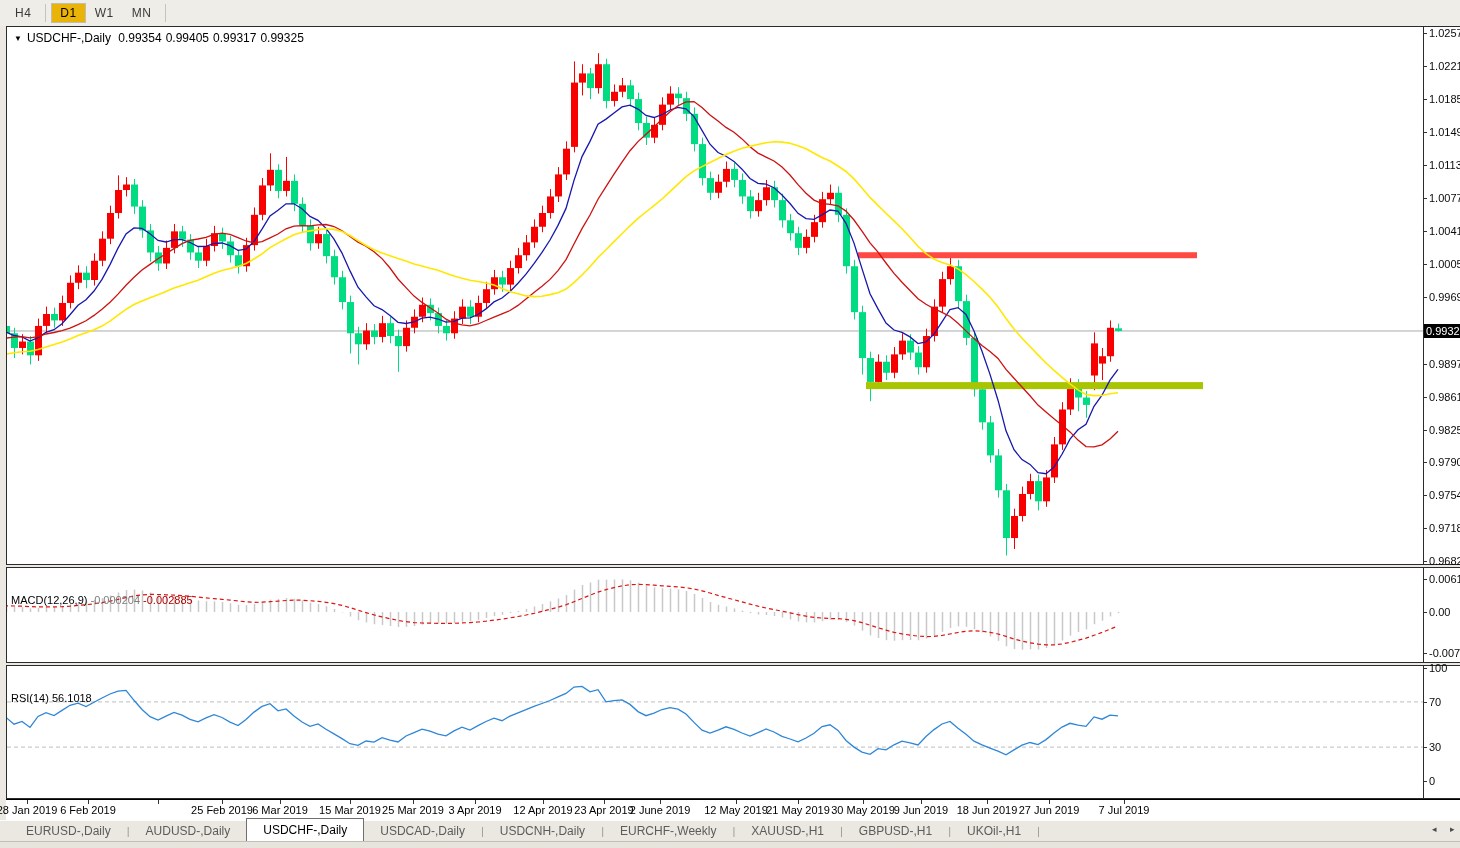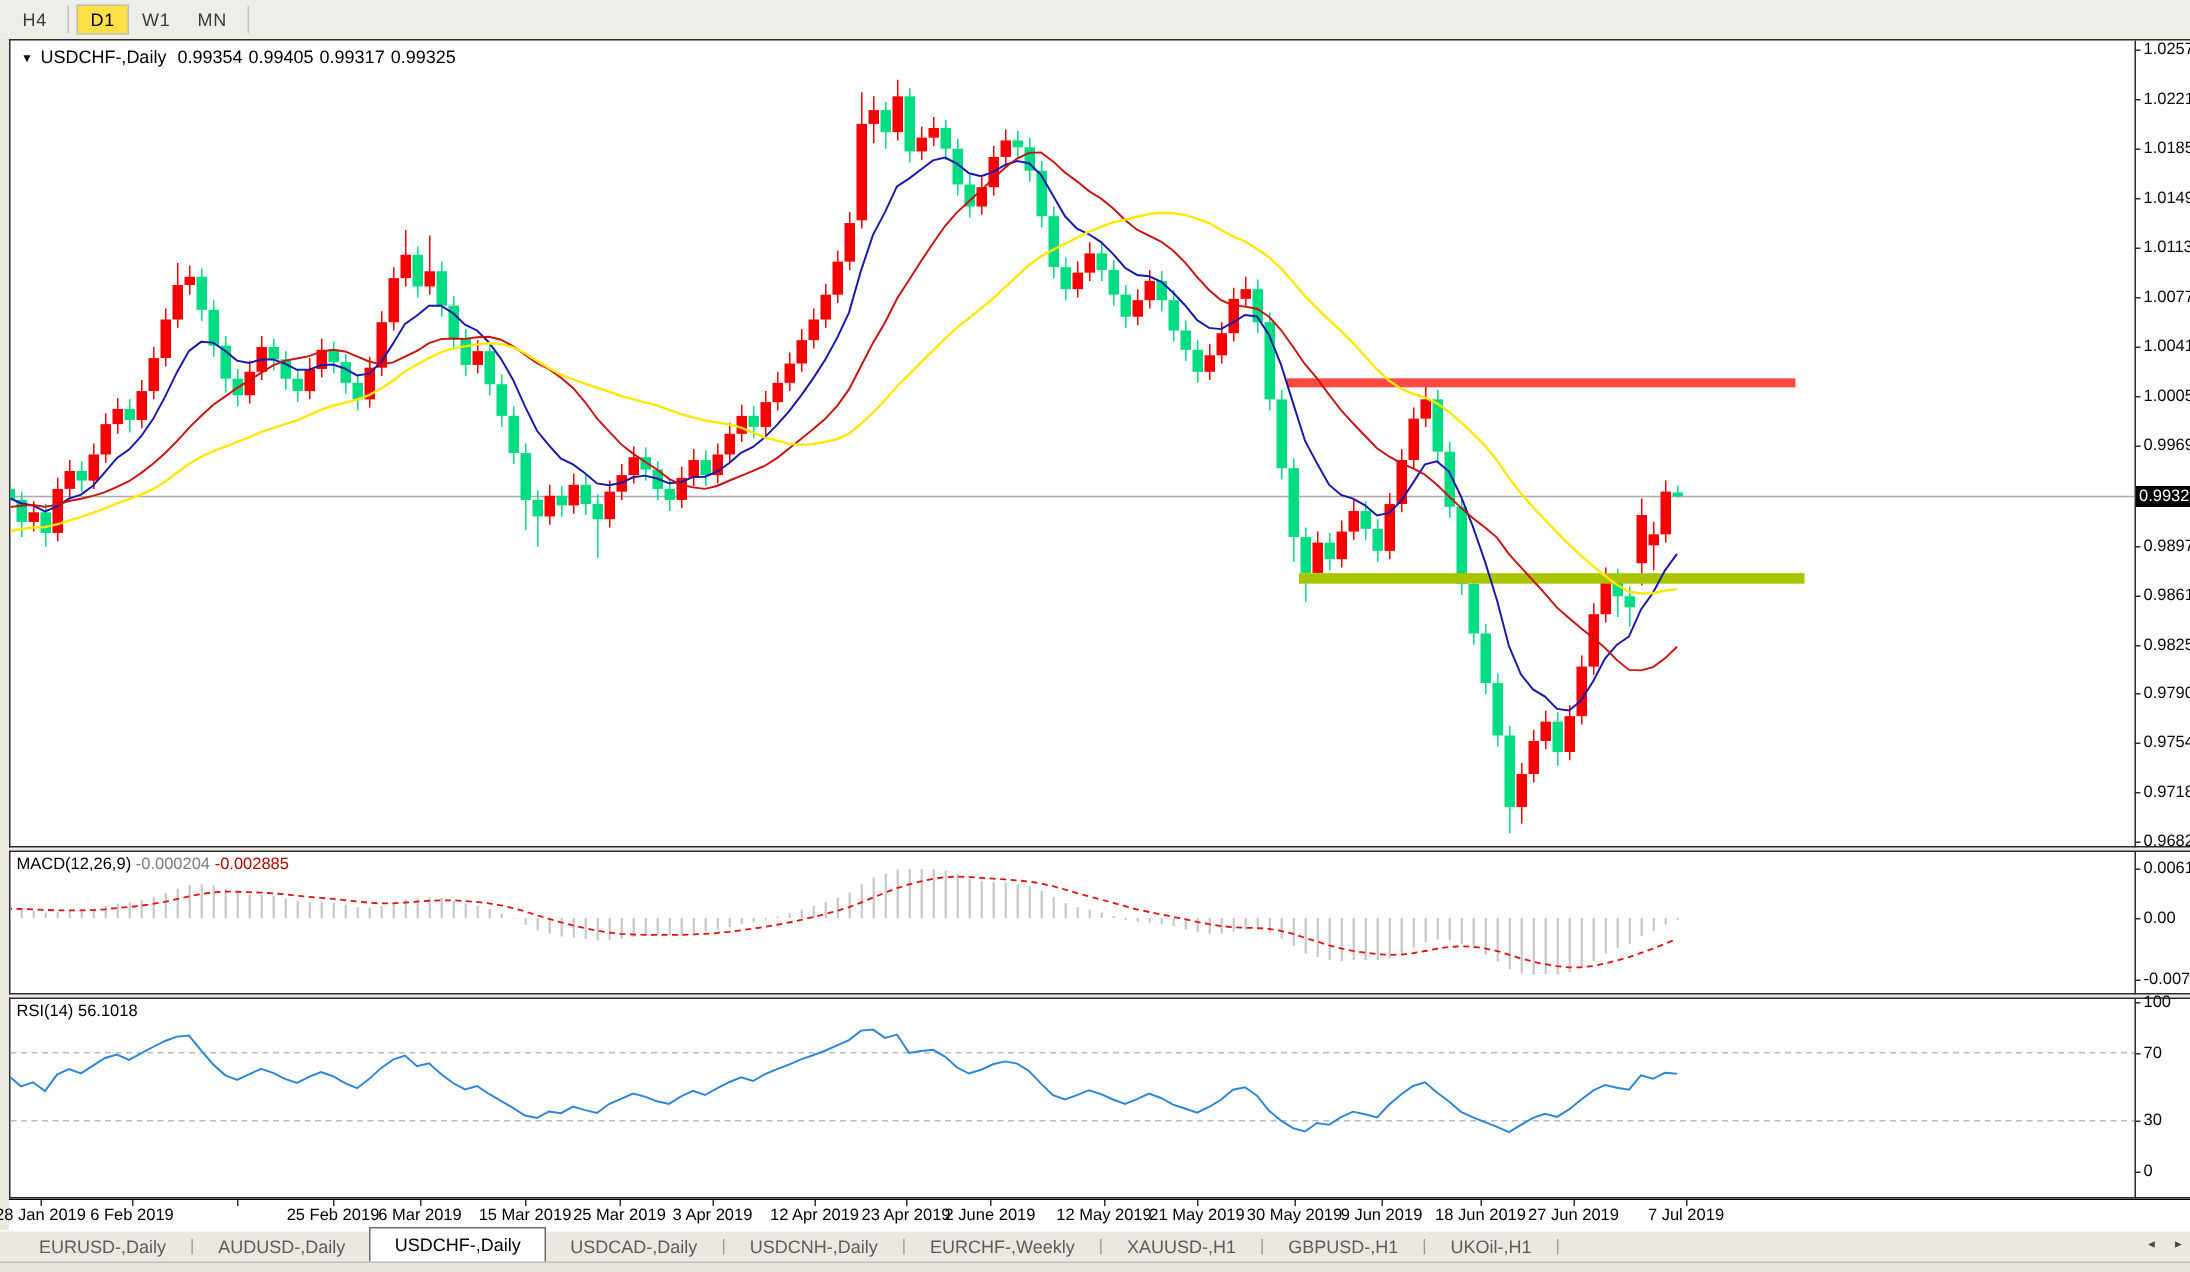--- a/index.html
+++ b/index.html
@@ -6,35 +6,35 @@
   body{
     width:1460px;height:848px;position:relative;overflow:hidden;
     background:#ECE9E2;
     font-family:"Liberation Sans","DejaVu Sans",sans-serif;
     font-size:11px;color:#111;
     -webkit-font-smoothing:none;
   }
   #toolbar{position:absolute;top:0;left:0;width:1460px;height:26px;background:#EFEDE7;
     display:flex;align-items:center;padding-left:6px;box-sizing:border-box;}
   .tf{padding:3px 9px;font-size:12px;color:#3a3a3a;letter-spacing:0.5px;}
-  .tf.active{background:#fde047;border:1px solid #c0bdb5;padding:2px 8px;color:#000;}
+  .tf.active{background:#eab308;border:1px solid #c0bdb5;padding:2px 8px;color:#000;}
   .vsep{width:1px;height:18px;background:#c6c3bb;margin:0 5px;}
 
   .panel{position:absolute;left:6px;width:1454px;background:#fff;
     border:1px solid #2b2b2b;border-right:none;box-sizing:border-box;}
   #panel-price{top:26px;height:539px;}
   #panel-macd{top:567px;height:96px;}
   #panel-rsi{top:665px;height:134px;}
   .axis-divider{position:absolute;left:1423px;width:1px;background:#2b2b2b;}
 
   svg{position:absolute;overflow:hidden;}
   #chart-title{position:absolute;left:14px;top:31px;font-size:12px;color:#000;white-space:nowrap;}
   #chart-title .tri{font-size:8px;position:relative;top:-1px;margin-right:5px;}
   #chart-title span{margin-right:4px;}
-  .ind-label{position:absolute;left:11px;font-size:11px;white-space:nowrap;color:#000;}
+  .ind-label{position:absolute;left:11px;font-size:11px;white-space:nowrap;color:#000;margin-top:24px;}
   #macd-label{top:570px;}
   #rsi-label{top:668px;}
   .ind-label .v-gray{color:#7d7d7d;}
   .ind-label .v-red{color:#b40000;}
 
   .axis-lbl{position:absolute;left:1429px;height:13px;line-height:13px;font-size:11px;color:#0a0a0a;white-space:nowrap;}
   .axis-tick{position:absolute;left:1423px;width:4px;height:1px;background:#333;}
   #cur-price-lbl{position:absolute;left:1424px;width:36px;height:14px;background:#000;color:#fff;
     font-size:11px;line-height:14px;padding-left:2px;box-sizing:border-box;}
 

